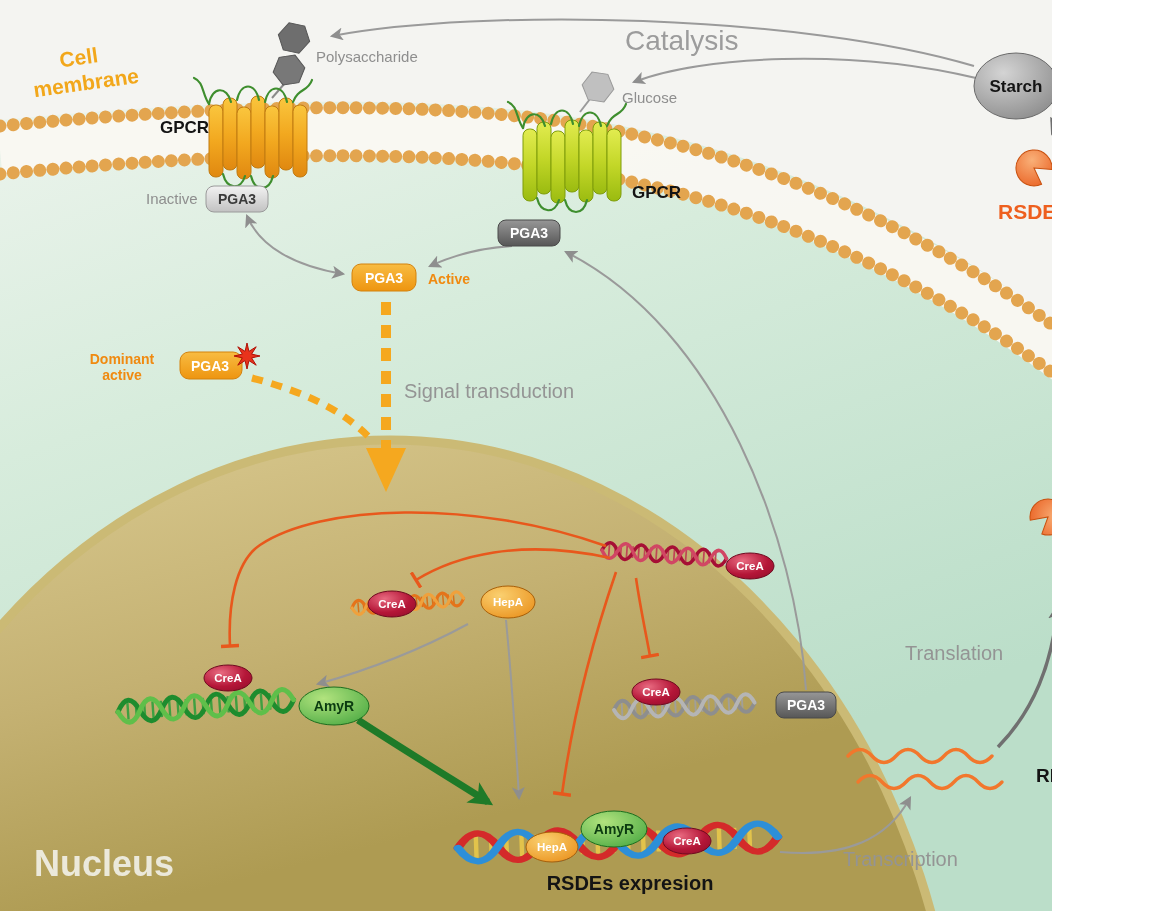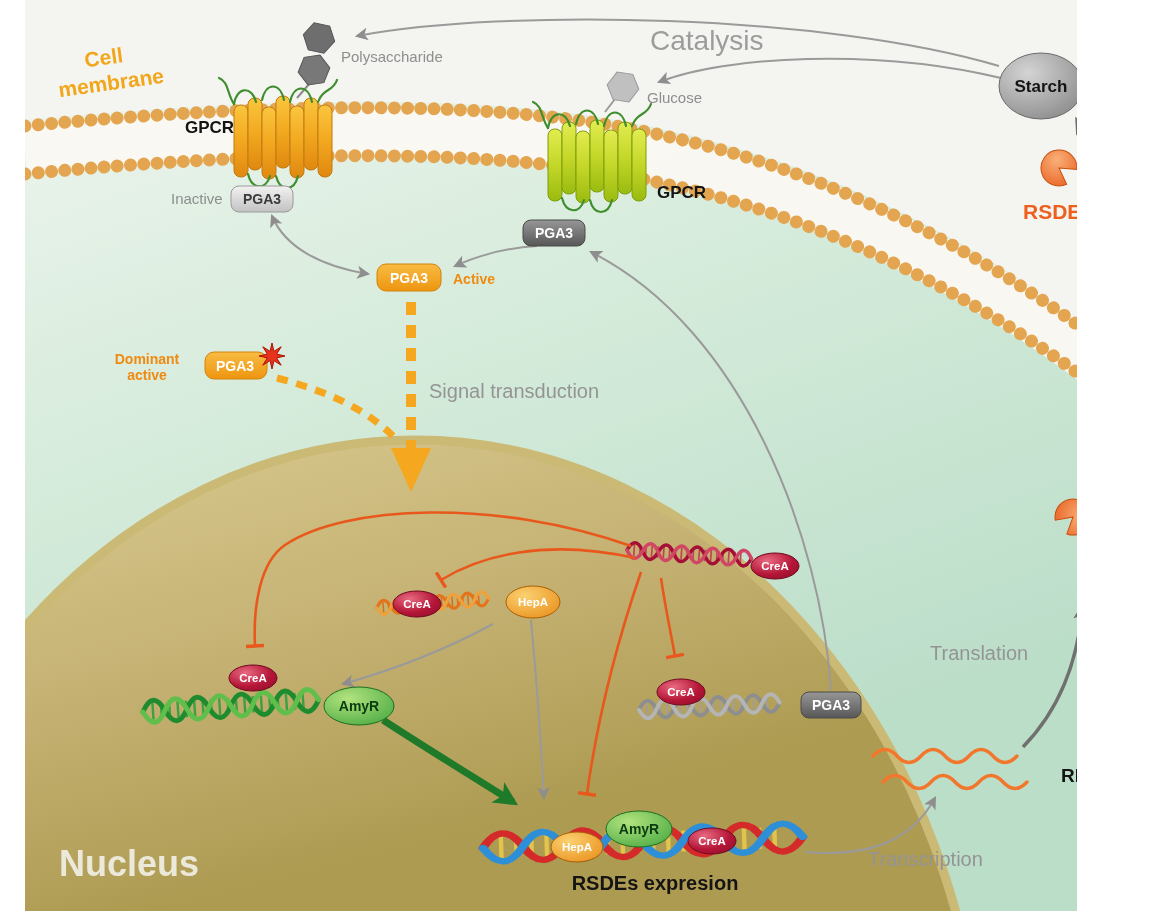--- a/index.html
+++ b/index.html
@@ -1,16 +1,16 @@
 <!DOCTYPE html>
 <html><head>
 <meta charset="utf-8">
 <style>
   html,body{margin:0;padding:0;background:#fff;}
-  #stage{width:1052px;height:911px;position:relative;overflow:hidden;padding-left:25px;}
+  #stage{width:1052px;height:911px;position:relative;overflow:hidden;}
   svg{display:block;}
   svg text{font-family:"Liberation Sans", sans-serif;}
   .lbl-gray{fill:#8E8E8E;font-size:15px;}
   .lbl-gray-lg{fill:#949494;font-size:20px;}
   .lbl-catalysis{fill:#9C9C9C;font-size:28px;}
   .lbl-orange-title{fill:#F2A71B;font-size:21px;font-weight:bold;}
   .lbl-orange-sm{fill:#F08A10;font-size:14px;font-weight:bold;}
   .lbl-bold-dark{fill:#141414;font-weight:bold;}
   .badge-text{fill:#ffffff;font-size:14px;font-weight:bold;text-anchor:middle;}
   .badge-text-dark{fill:#3A3A3A;font-size:14px;font-weight:bold;text-anchor:middle;}

